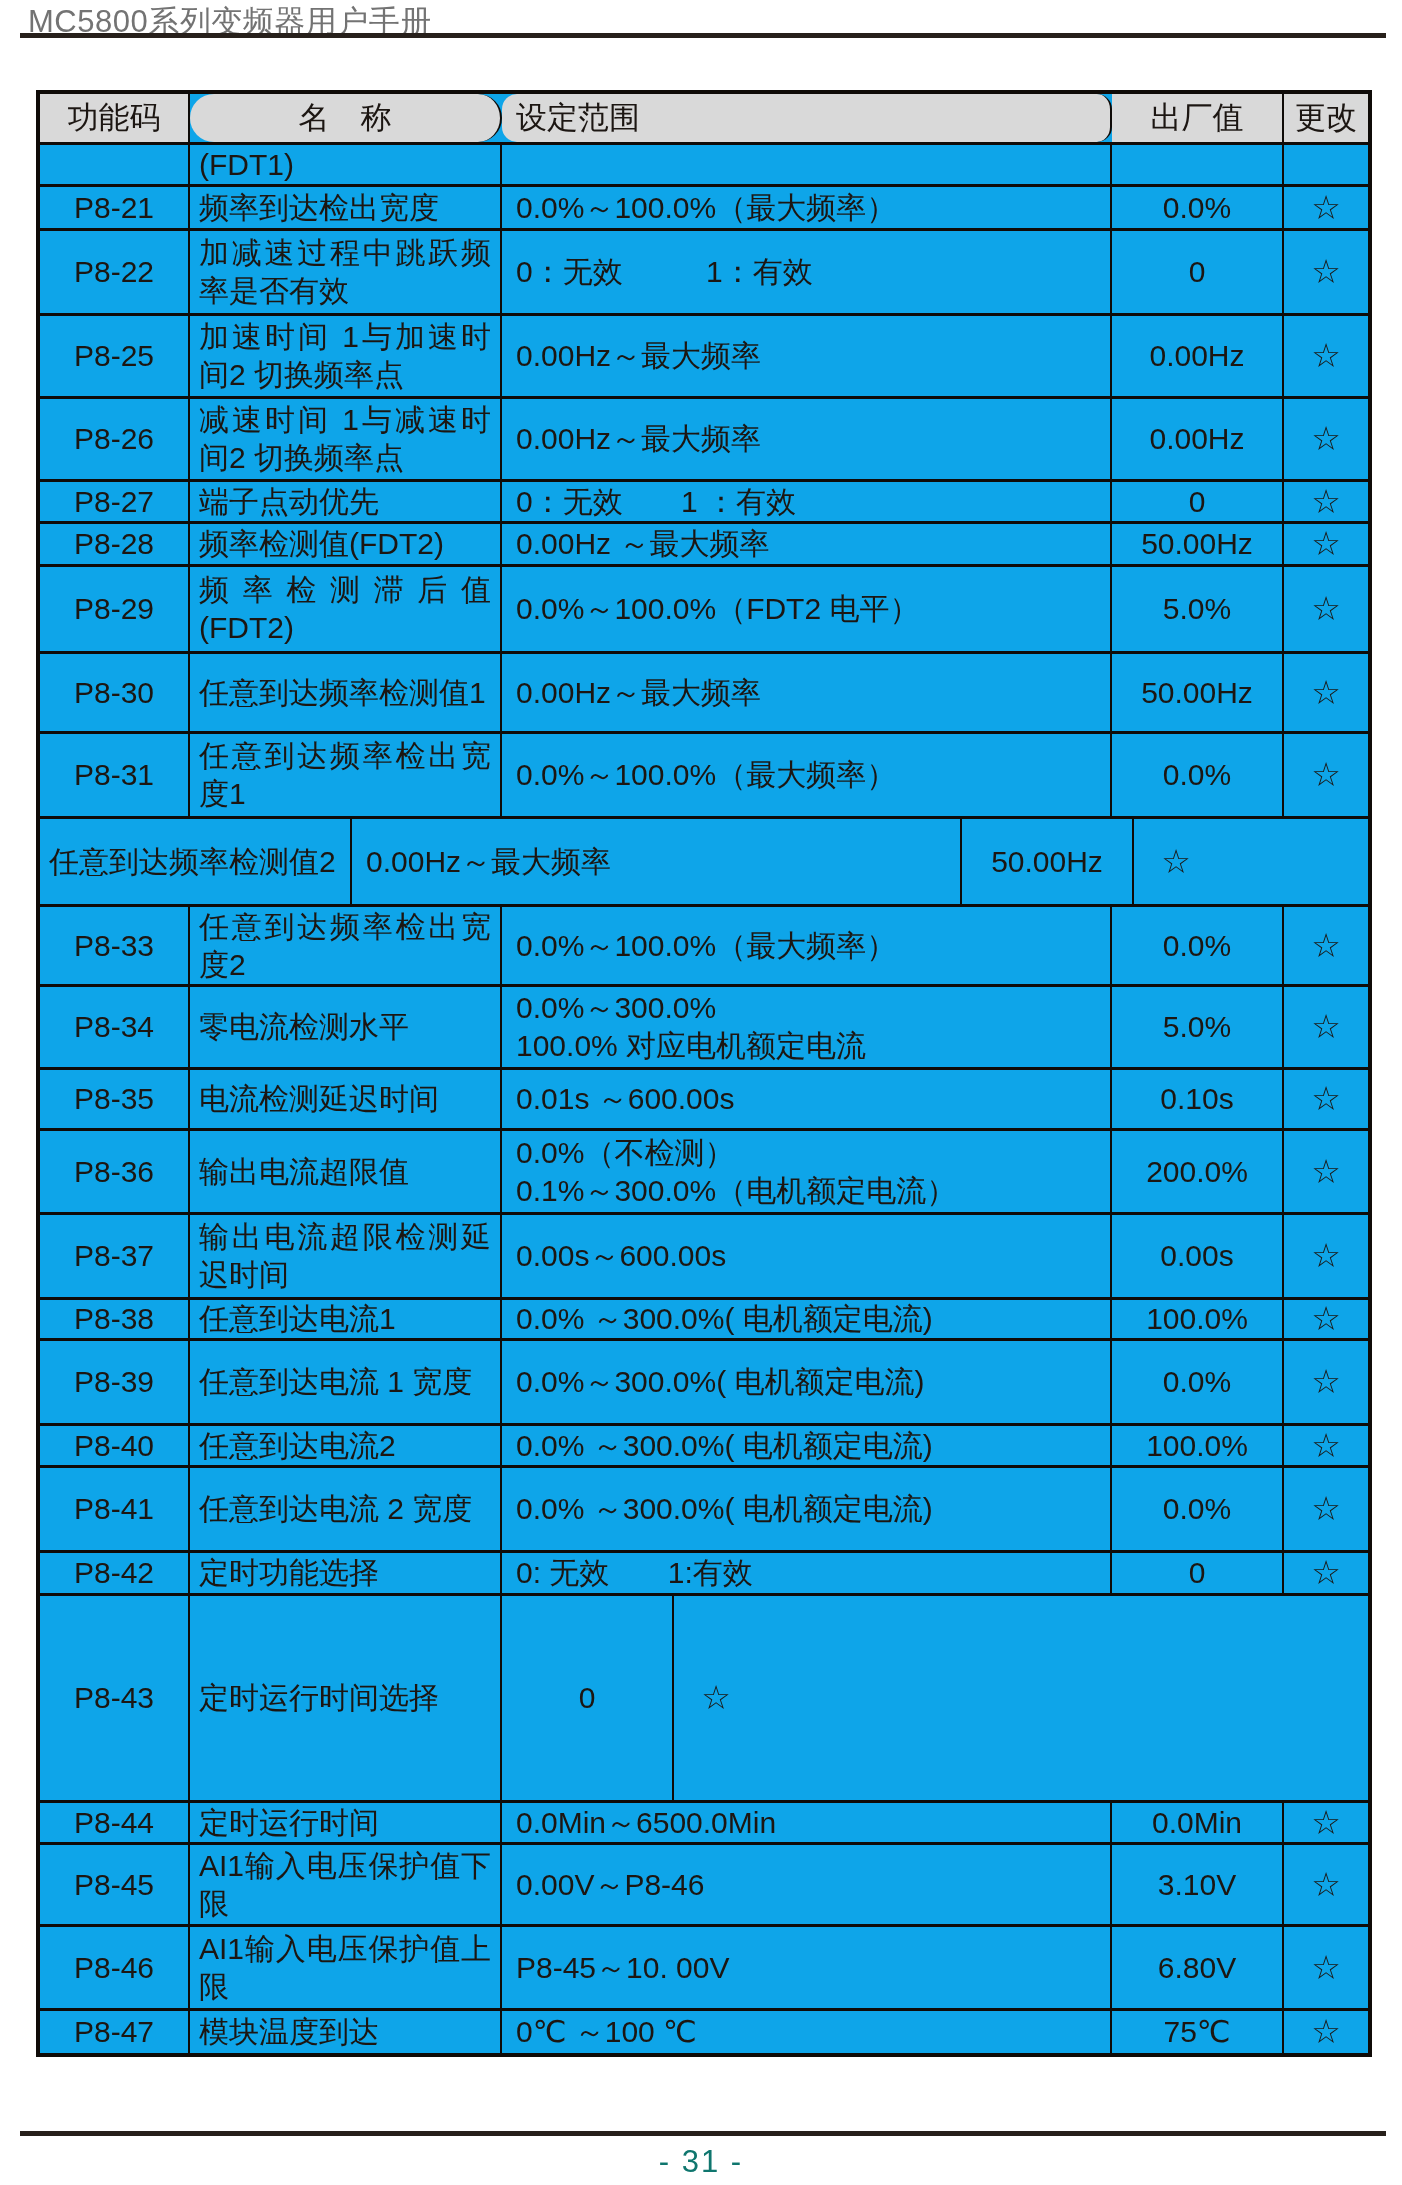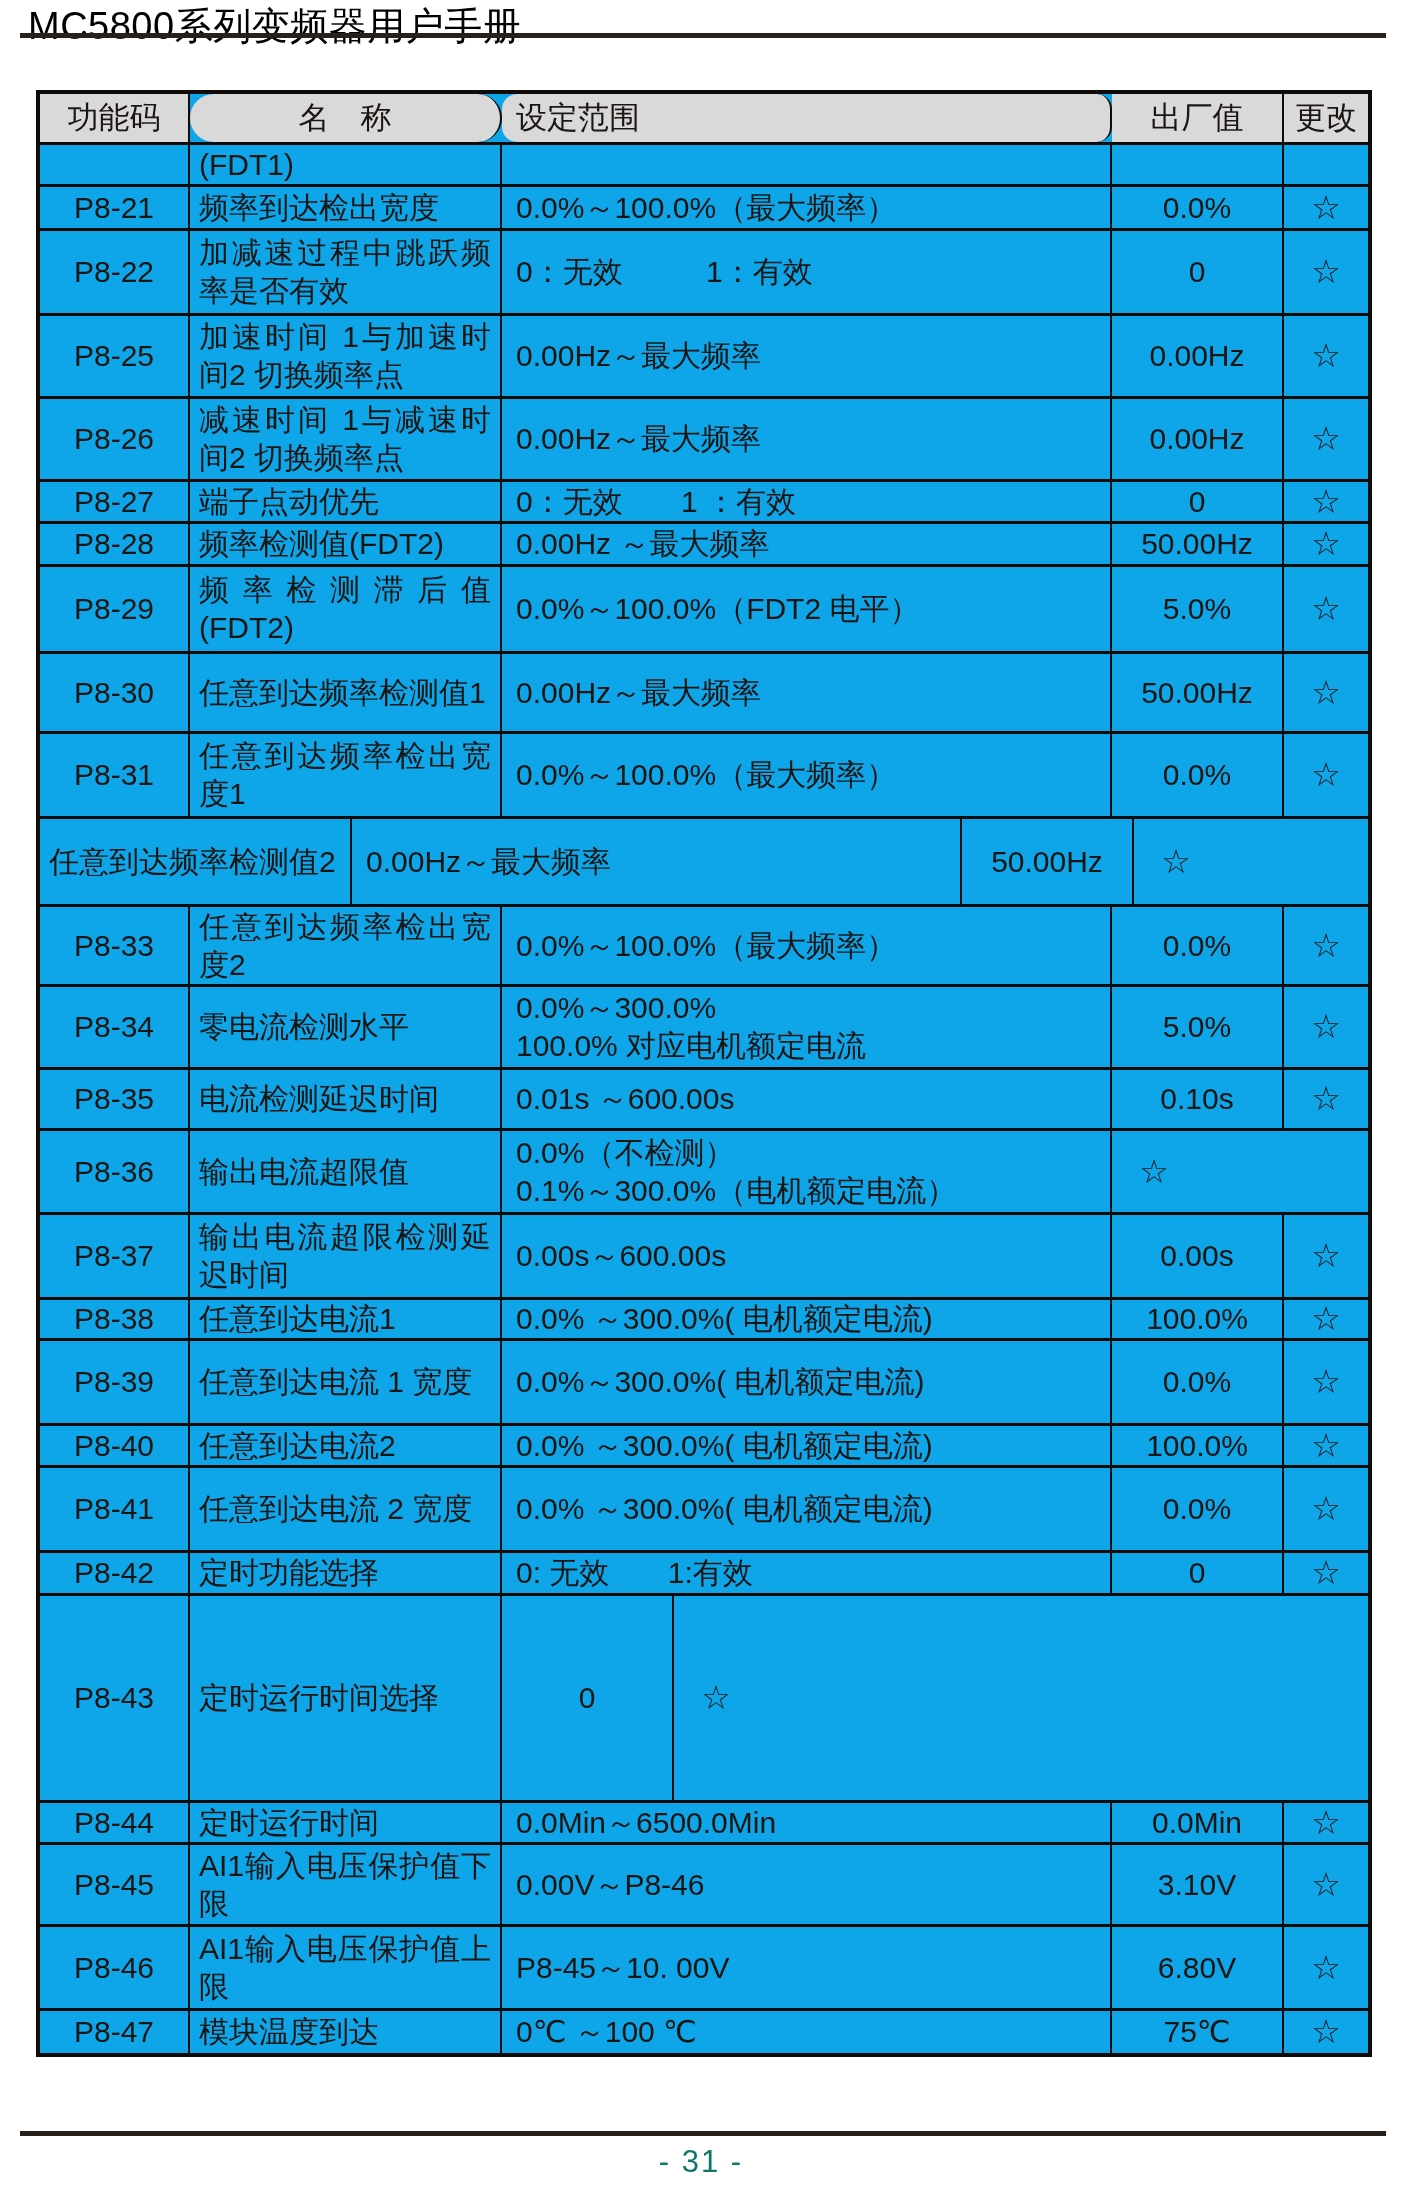--- a/index.html
+++ b/index.html
@@ -2,22 +2,22 @@
 <html><head>
 <meta charset="utf-8">
 <style>
   html,body{margin:0;padding:0;}
   body{
     width:1402px;height:2185px;position:relative;background:#ffffff;
     font-family:"Liberation Sans","DejaVu Sans",sans-serif;color:#1c1612;
     overflow:hidden;
   }
   .doc-title{
-    position:absolute;left:28px;top:1px;font-size:38px;letter-spacing:.5px;
-    white-space:nowrap;color:#000000;
+    position:absolute;left:28px;top:1px;font-size:31px;letter-spacing:.5px;
+    white-space:nowrap;color:#737373;
   }
   .title-rule{
     position:absolute;left:20px;top:33px;width:1366px;height:5px;background:#27201b;
   }
   
   .ptable{
     position:absolute;left:36px;top:90px;width:1336px;box-sizing:border-box;
     border:4px solid #0f0b08;background:#0ea5e9;
   }
   .trow{
@@ -173,20 +173,21 @@
     <div class="cell c-range">0.01s ～600.00s</div>
     <div class="cell c-def">0.10s</div>
     <div class="cell c-mod">☆</div>
   </div>
 
   <div class="trow" style="height:84px">
     <div class="cell c-code">P8-36</div>
     <div class="cell c-name">输出电流超限值</div>
     <div class="cell c-range">0.0%（不检测）
 0.1%～300.0%（电机额定电流）</div>
+    <div class="cell c-def">200.0%</div>
     <div class="cell c-mod">☆</div>
   </div>
 
   <div class="trow" style="height:85px">
     <div class="cell c-code">P8-37</div>
     <div class="cell c-name">输出电流超限检测延迟时间</div>
     <div class="cell c-range">0.00s～600.00s</div>
     <div class="cell c-def">0.00s</div>
     <div class="cell c-mod">☆</div>
   </div>

